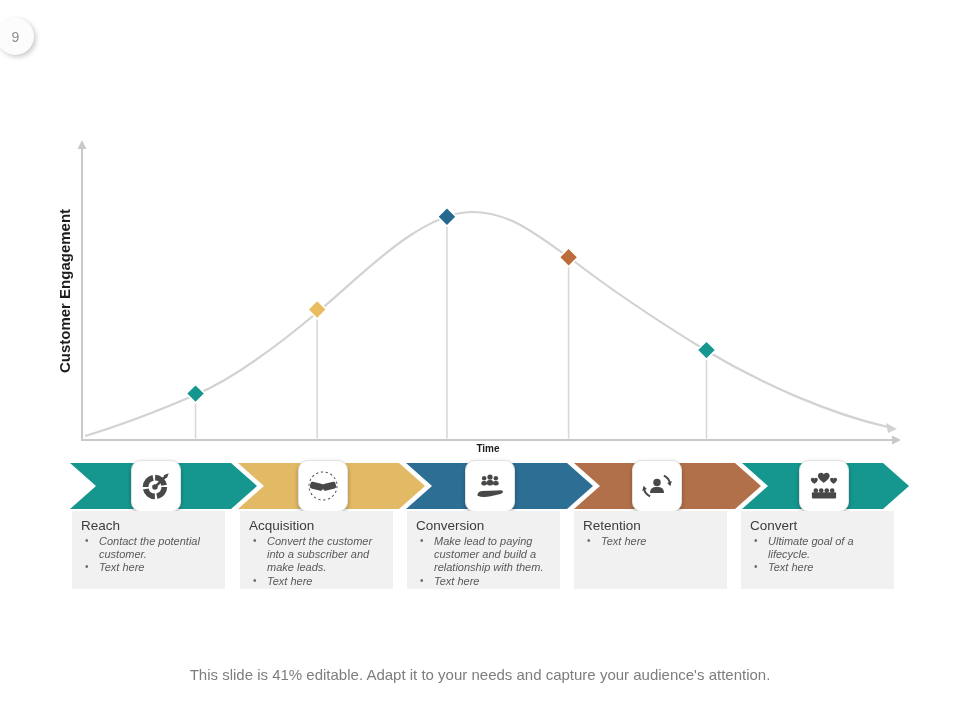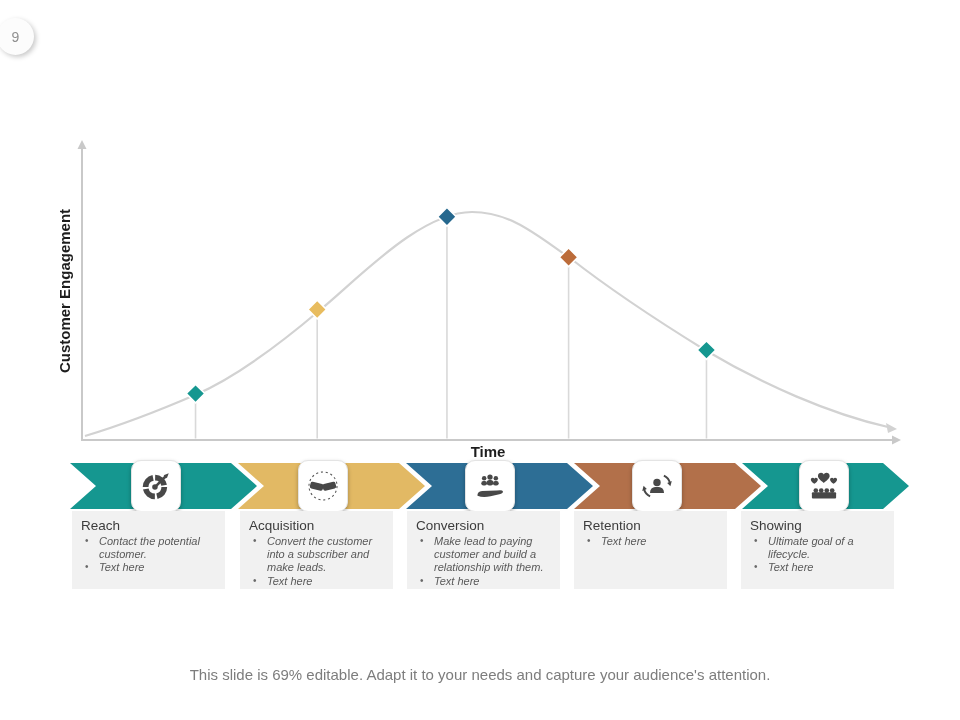--- a/index.html
+++ b/index.html
@@ -22,21 +22,21 @@
     word-spacing:4px;white-space:nowrap;
   }
   #chart-svg{position:absolute;left:0;top:0;width:960px;height:720px;}
   .ylabel{
     position:absolute;left:64px;top:291px;
     transform:translate(-50%,-50%) rotate(-90deg);
     font-weight:700;font-size:15px;color:#1d1d1d;white-space:nowrap;
   }
   .xlabel{
     position:absolute;left:458px;top:443px;width:60px;text-align:center;
-    font-weight:700;font-size:15px;color:#1d1d1d;
+    font-weight:700;font-size:10px;color:#1d1d1d;
   }
   #banner-svg{position:absolute;left:0;top:455px;width:960px;height:60px;}
   .icon-card{
     position:absolute;top:460px;width:48px;height:50px;background:#ffffff;
     border:1px solid #e4e4e4;border-radius:10px;
     box-shadow:0 2px 4px rgba(0,0,0,.28);
     display:flex;align-items:center;justify-content:center;
   }
   .panel{
     position:absolute;top:511px;width:153px;height:78px;background:#f1f1f1;
@@ -177,22 +177,22 @@
       <li>Text here</li>
     </ul>
   </div>
   <div class="panel" style="left:574px">
     <div class="panel-title">Retention</div>
     <ul class="bullets">
       <li>Text here</li>
     </ul>
   </div>
   <div class="panel" style="left:741px">
-    <div class="panel-title">Showing</div>
+    <div class="panel-title">Convert</div>
     <ul class="bullets">
       <li>Ultimate goal of a lifecycle.</li>
       <li>Text here</li>
     </ul>
   </div>
 
-  <div class="footer">This slide is 69% editable. Adapt it to your needs and capture your audience's attention.</div>
+  <div class="footer">This slide is 41% editable. Adapt it to your needs and capture your audience's attention.</div>
 
 </div>
 
 </body></html>

